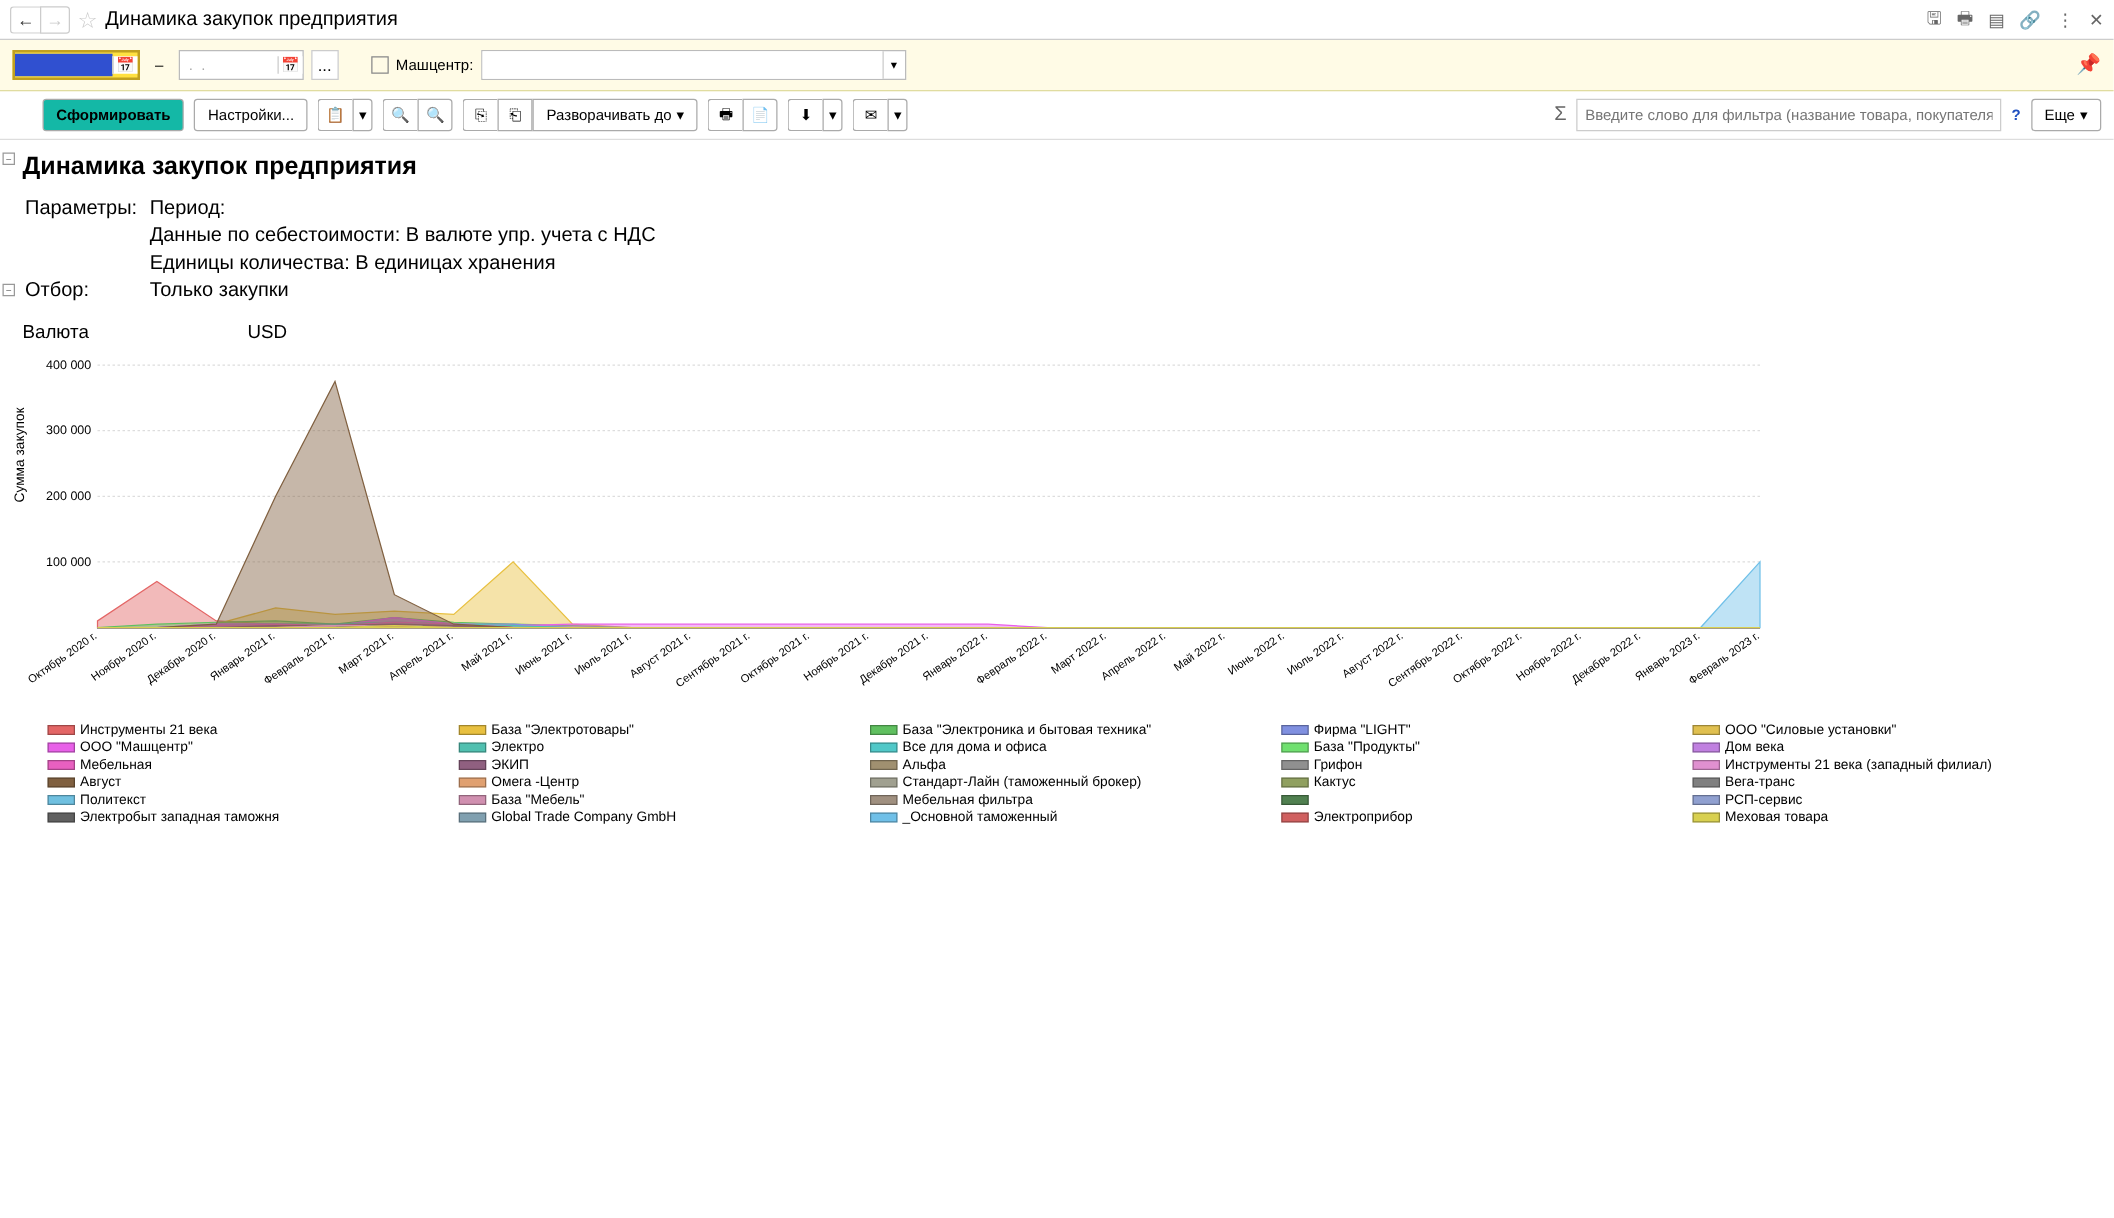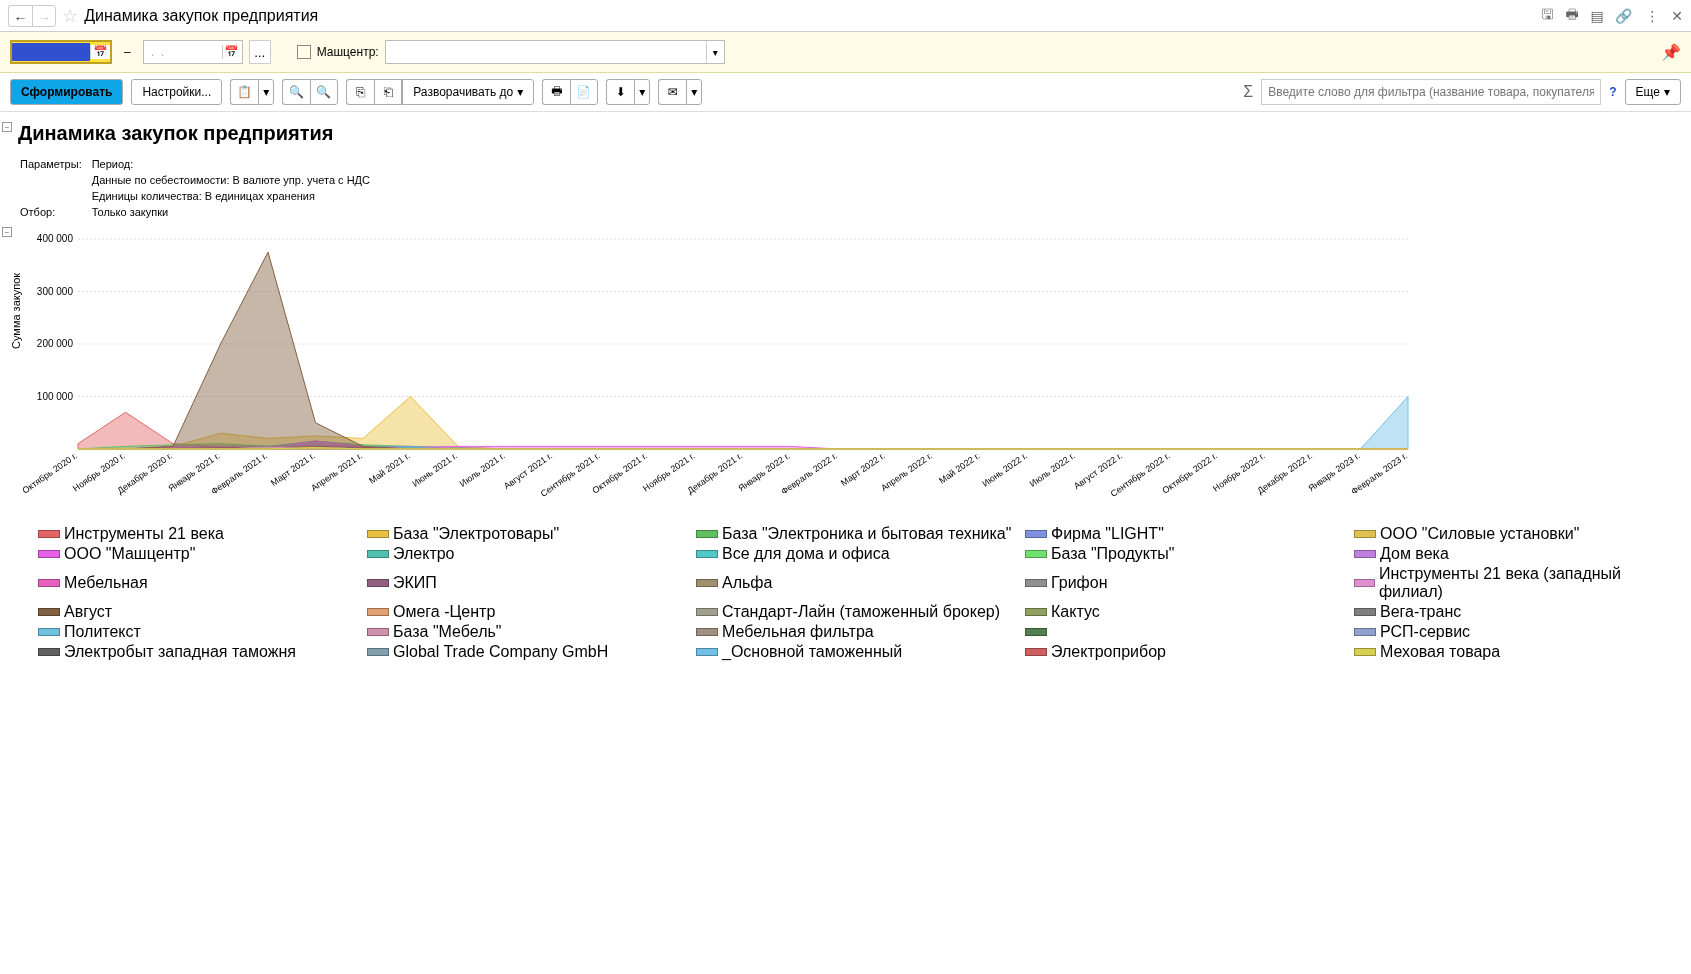--- a/index.html
+++ b/index.html
@@ -21,40 +21,40 @@
 .dash { margin: 0 6px; }
 .triple-dot { width: 22px; height: 24px; border: 1px solid #ccc; background: #fff; cursor: pointer; }
 .label-supplier { margin-left: 20px; display: flex; align-items: center; gap: 6px; }
 .checkbox { width: 14px; height: 14px; border: 1px solid #888; }
 .supplier-combo { width: 340px; height: 24px; border: 1px solid #bbb; background: #fff; display: flex; }
 .supplier-combo input { flex: 1; border: none; padding: 2px 4px; }
 .supplier-combo .dd { width: 18px; border-left: 1px solid #ccc; display: flex; align-items: center; justify-content: center; cursor: pointer; font-size: 10px; }
 .pin-icon { margin-left: auto; font-size: 16px; color: #888; cursor: pointer; }
 .toolbar { padding: 6px 10px; border-bottom: 1px solid #ddd; display: flex; align-items: center; gap: 8px; }
 .btn { height: 26px; border: 1px solid #aaa; background: #fff; padding: 0 10px; cursor: pointer; display: inline-flex; align-items: center; gap: 4px; font-size: 12px; border-radius: 3px; }
-.btn-form { background: #0ea5e9; font-weight: bold; }
+.btn-form { background: #14b8a6; font-weight: bold; margin-left: 24px; }
 .btn-icon { width: 28px; padding: 0; justify-content: center; }
 .btn-group { display: flex; }
 .btn-group .btn { border-radius: 0; }
 .btn-group .btn:first-child { border-radius: 3px 0 0 3px; border-right: none; }
 .btn-group .btn:last-child { border-radius: 0 3px 3px 0; }
 .sigma { font-size: 16px; color: #666; margin-left: auto; }
 .filter-input { width: 340px; height: 26px; border: 1px solid #ccc; padding: 2px 6px; font-size: 12px; color: #999; }
 .help { color: #2050c0; font-weight: bold; cursor: pointer; }
 .report-body { padding: 10px 18px; position: relative; }
 .collapse-marks { position: absolute; left: 2px; top: 10px; width: 14px; }
 .collapse-marks .mark { width: 10px; height: 10px; border: 1px solid #999; font-size: 8px; display: flex; align-items: center; justify-content: center; cursor: pointer; color: #666; margin-bottom: 80px; }
 .report-title { font-size: 20px; font-weight: bold; margin-bottom: 10px; }
-.param-table td { padding: 1px 8px 1px 0; vertical-align: top; font-size: 11px; margin-left: 48px; }
+.param-table td { padding: 1px 8px 1px 0; vertical-align: top; font-size: 16px; margin-left: 48px; }
 .currency-row { display: flex; margin-top: 12px; font-size: 15px; }
 .currency-row .lab { width: 180px; }
 .chart-container { margin-top: 8px; position: relative; }
 svg { display: block; }
 .legend { display: grid; grid-template-columns: repeat(5, 1fr); gap: 2px 10px; margin-top: 6px; margin-left: 20px; }
-.legend-item { display: flex; align-items: center; gap: 4px; font-size: 16px; }
+.legend-item { display: flex; align-items: center; gap: 4px; font-size: 11px; }
 .legend-swatch { width: 22px; height: 8px; border: 1px solid rgba(0,0,0,0.3); }
 .ylabel { position: absolute; left: -8px; top: 120px; transform: rotate(-90deg); transform-origin: left top; font-size: 11px; }
 </style>
 </head>
 <body>
 
 <div class="header-bar">
   <button class="nav-btn">←</button>
   <button class="nav-btn" style="color:#ccc">→</button>
   <span class="star-icon">☆</span>
@@ -144,20 +144,24 @@
     <tr>
           <td></td>
           <td>Единицы количества: В единицах хранения</td>
         </tr>
     <tr>
           <td>Отбор:</td>
           <td>Только закупки</td>
         </tr>
   </tbody>
     </table>
+  <div class="currency-row">
+    <div class="lab">Валюта</div>
+    <div>USD</div>
+  </div>
 
   <div class="chart-container">
     <div class="ylabel">Сумма закупок</div>
     <svg id="chart-svg" width="1400" height="290">
         <line x1="60" y1="167.5" x2="1390" y2="167.5" stroke="#ddd" stroke-dasharray="2,2"></line>
         <text x="55" y="170.5" text-anchor="end" font-size="10">100 000</text>
         <line x1="60" y1="115" x2="1390" y2="115" stroke="#ddd" stroke-dasharray="2,2"></line>
         <text x="55" y="118" text-anchor="end" font-size="10">200 000</text>
         <line x1="60" y1="62.5" x2="1390" y2="62.5" stroke="#ddd" stroke-dasharray="2,2"></line>
         <text x="55" y="65.5" text-anchor="end" font-size="10">300 000</text>

